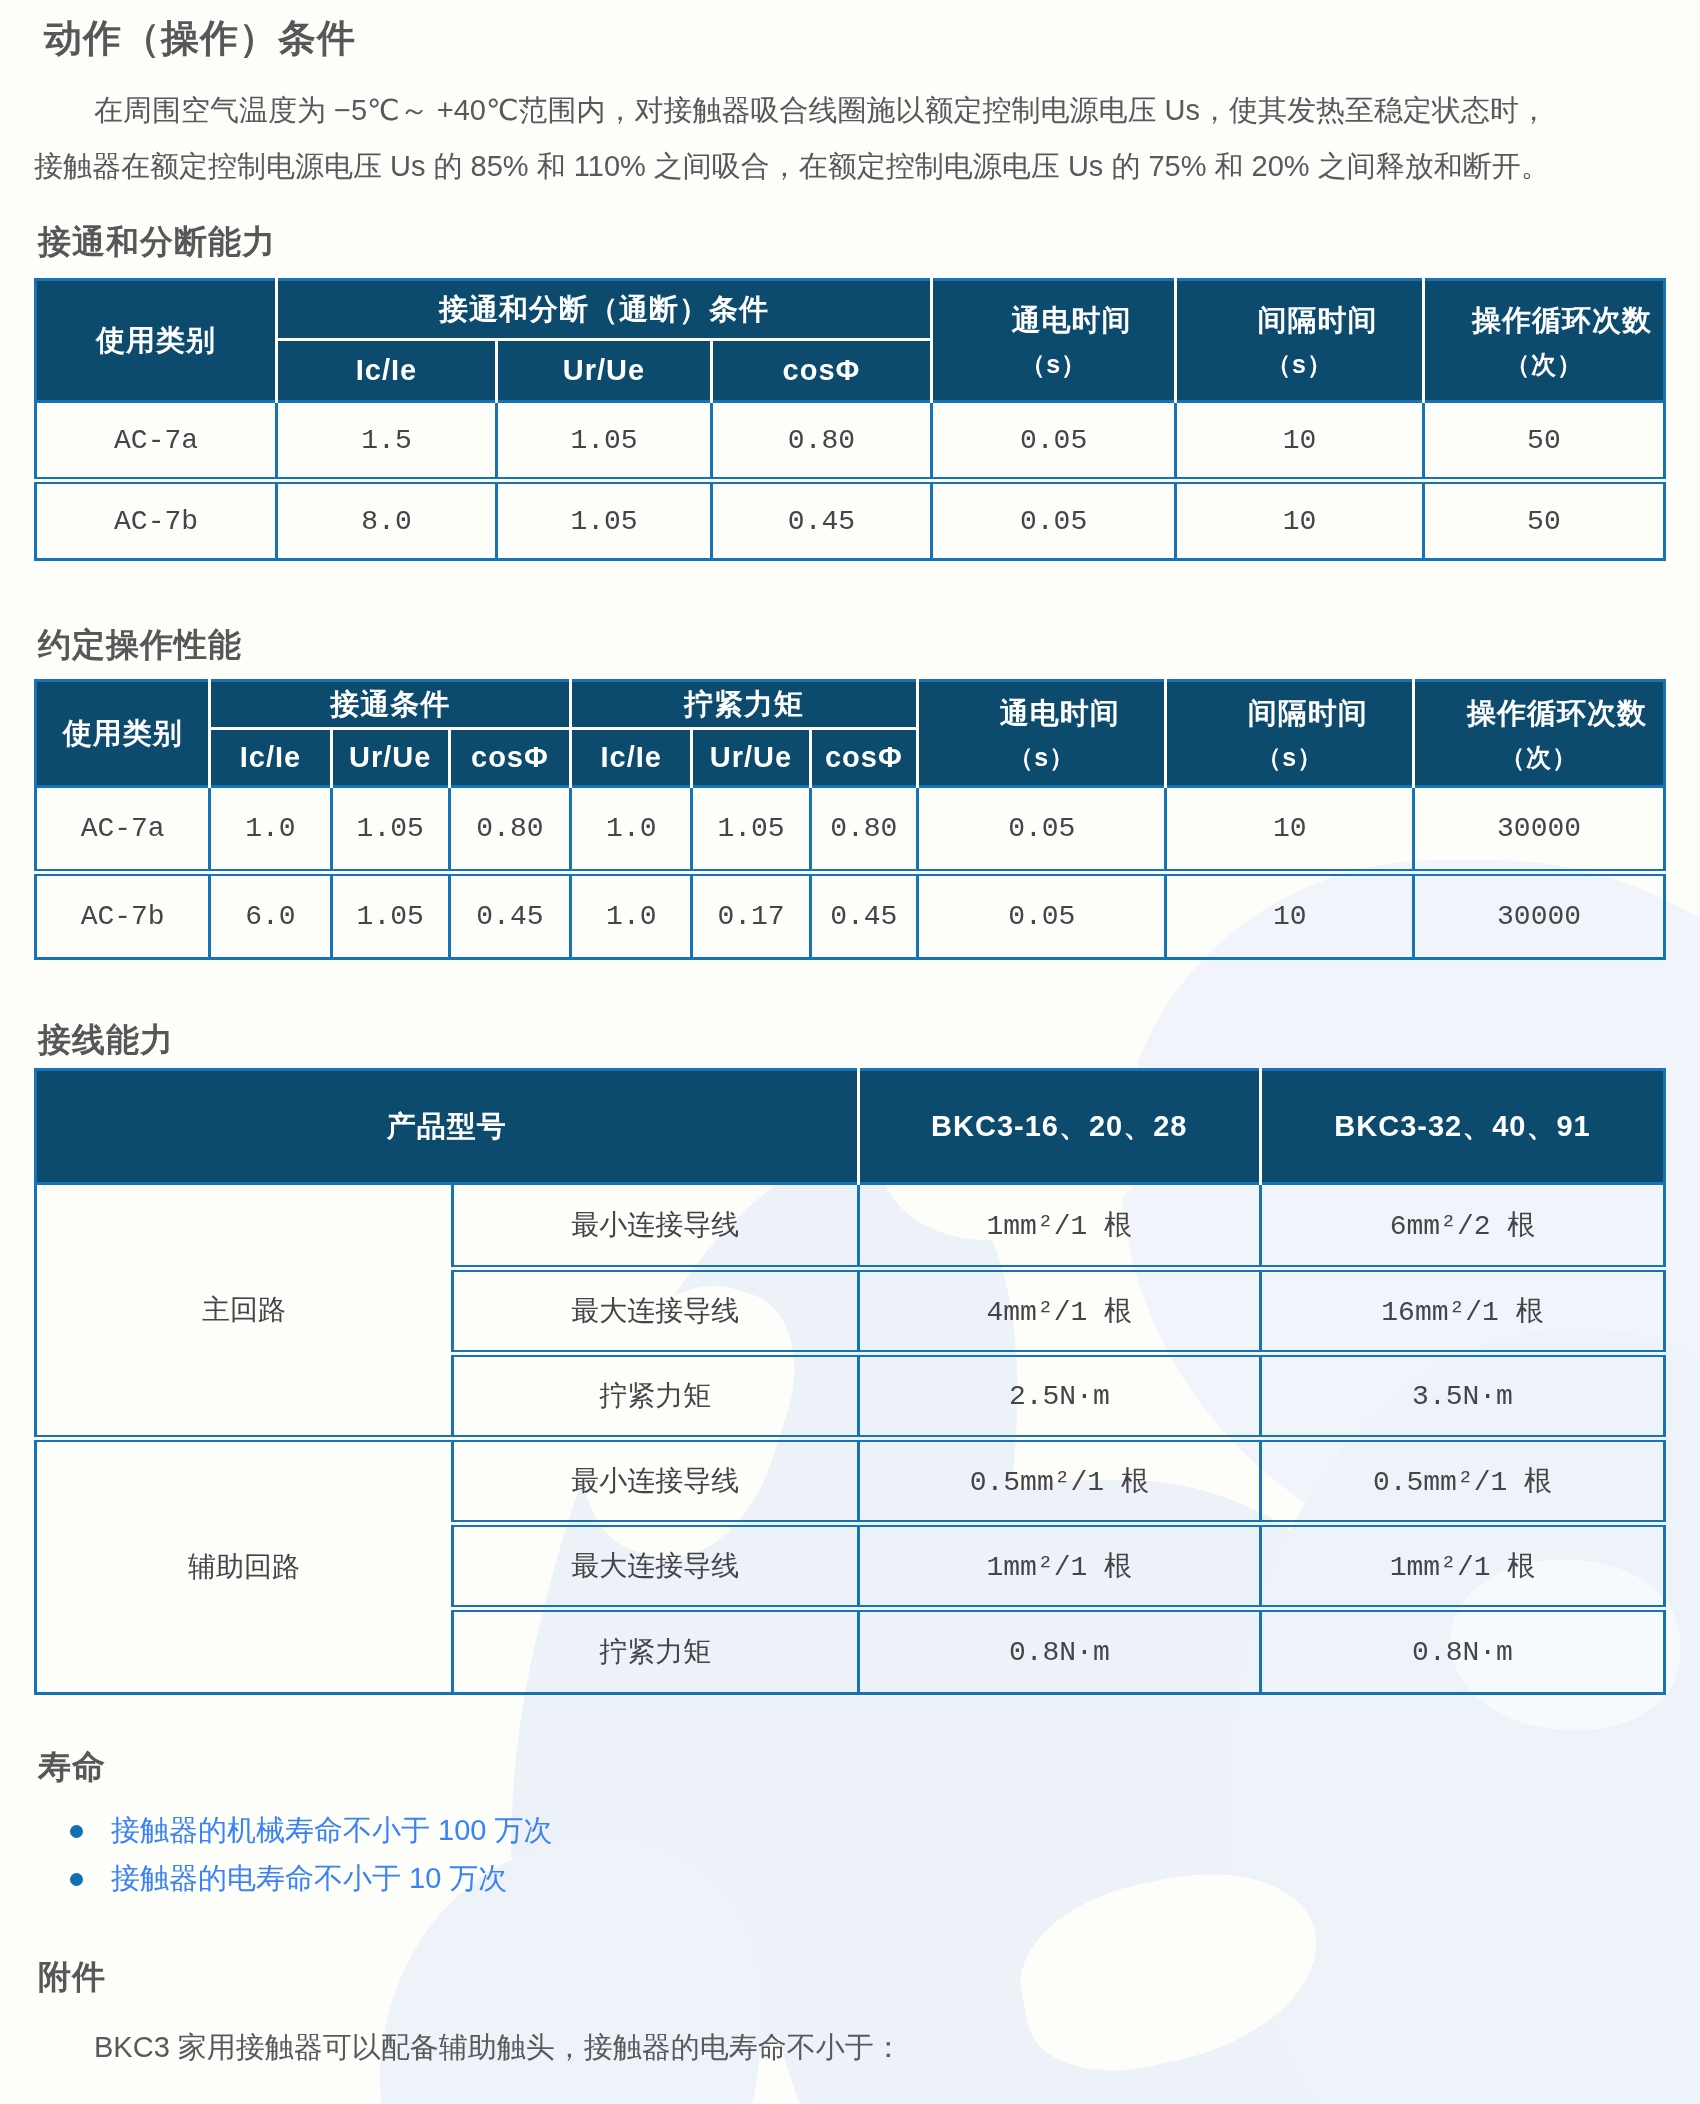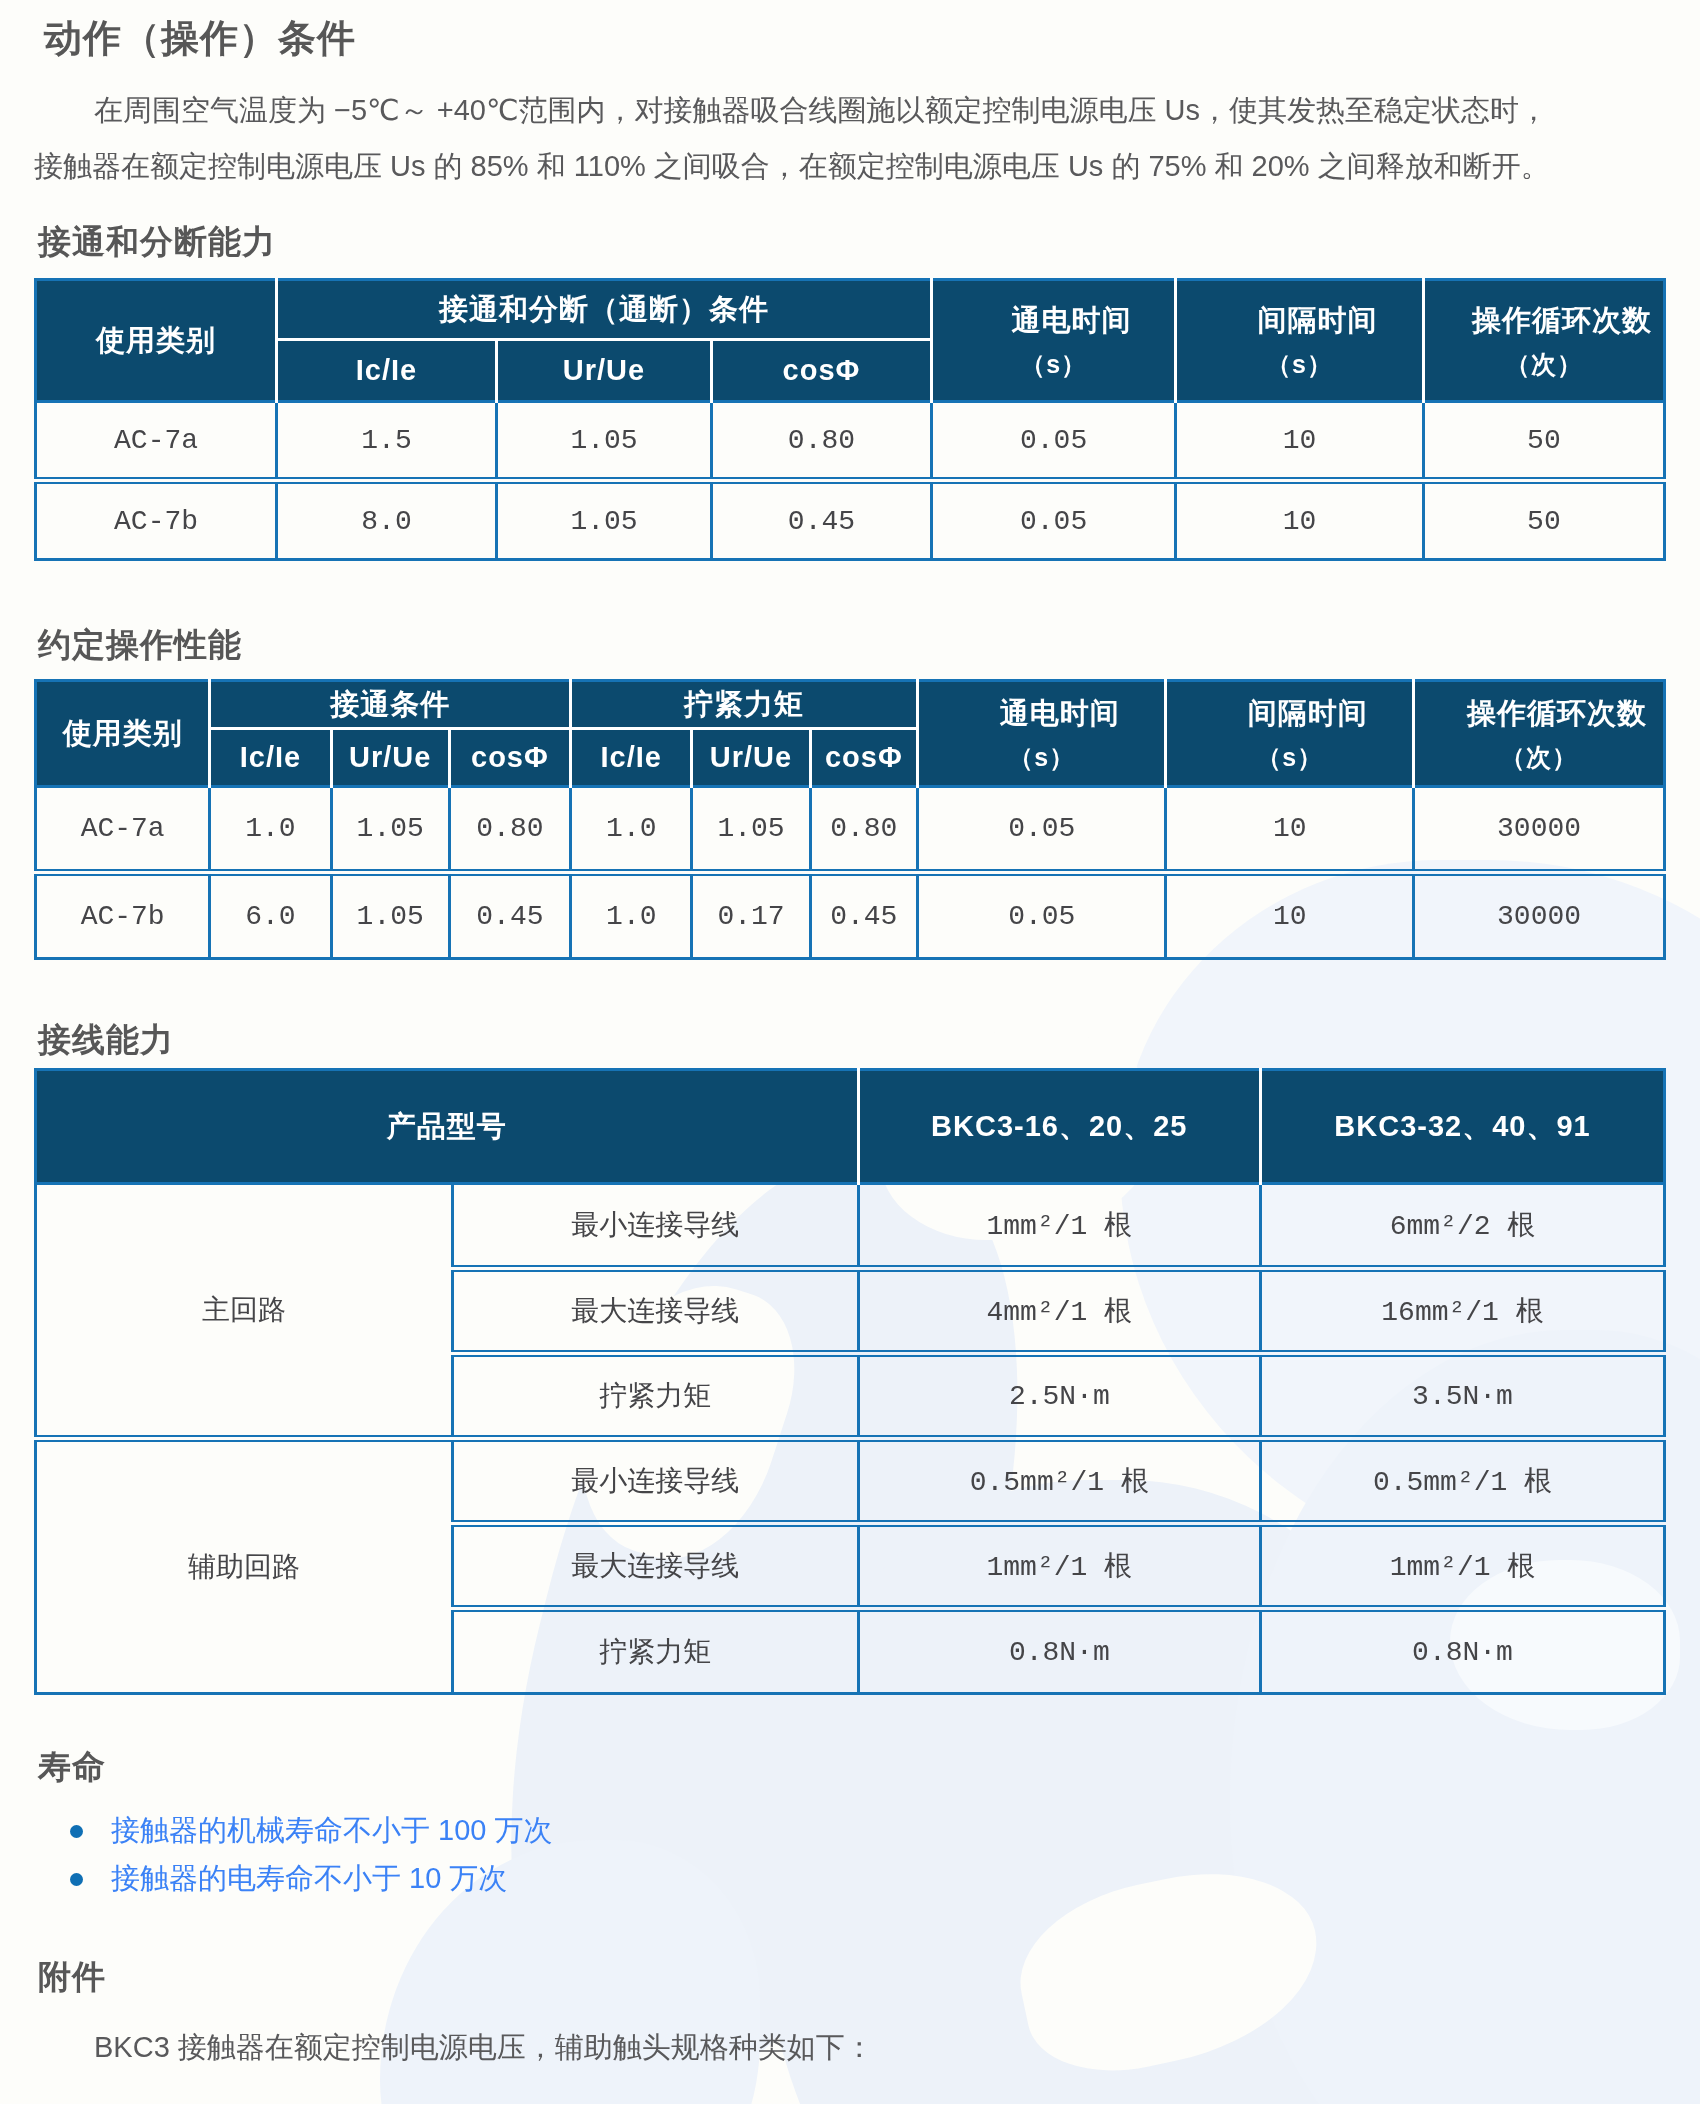--- a/index.html
+++ b/index.html
@@ -253,21 +253,21 @@
   <table class="t t3 mt-t3">
     <colgroup>
       <col style="width:25.6%">
         <col style="width:24.9%">
         <col style="width:24.7%">
         <col style="width:24.8%">
     </colgroup>
     <thead>
       <tr>
         <th colspan="2">产品型号</th>
-        <th class="bl">BKC3-16、20、25</th>
+        <th class="bl">BKC3-16、20、28</th>
         <th class="bl">BKC3-32、40、91</th>
       </tr>
     </thead>
     <tbody>
       <tr>
         <td rowspan="3">主回路</td>
         <td>最小连接导线</td>
         <td>1mm²/1 根</td>
         <td>6mm²/2 根</td>
       </tr>
@@ -308,15 +308,15 @@
       <span>接触器的机械寿命不小于 100 万次</span>
     </div>
     <div class="bullet">
       <span class="dot"></span>
       <span>接触器的电寿命不小于 10 万次</span>
     </div>
   </div>
 
   <h2 class="section-title mt-s5">附件</h2>
 
-  <div class="closing-text">BKC3 接触器在额定控制电源电压，辅助触头规格种类如下：</div>
+  <div class="closing-text">BKC3 家用接触器可以配备辅助触头，接触器的电寿命不小于：</div>
 
 </div>
 
 </body></html>

